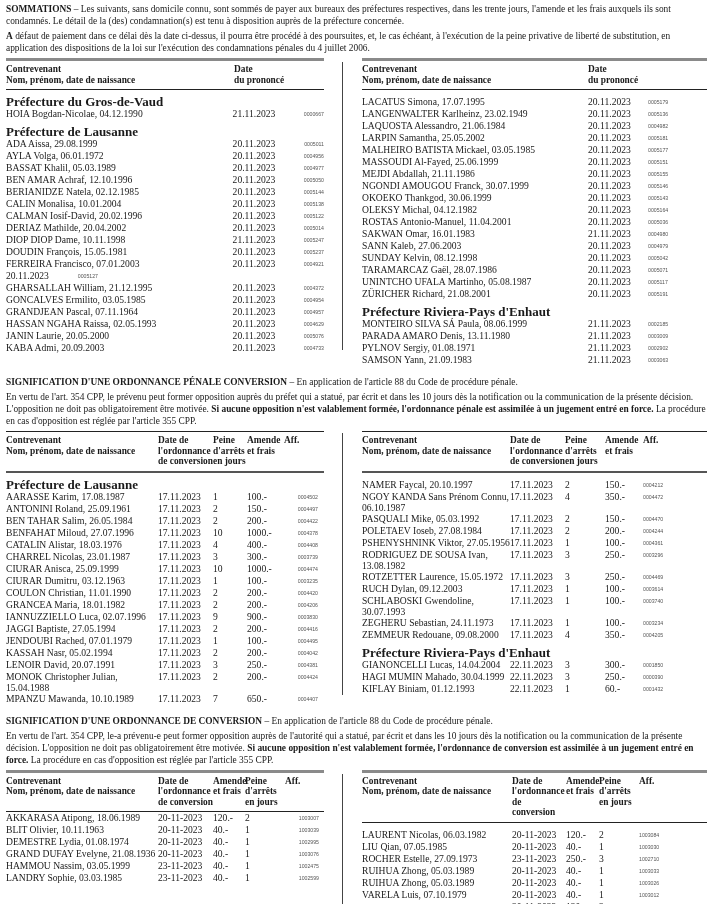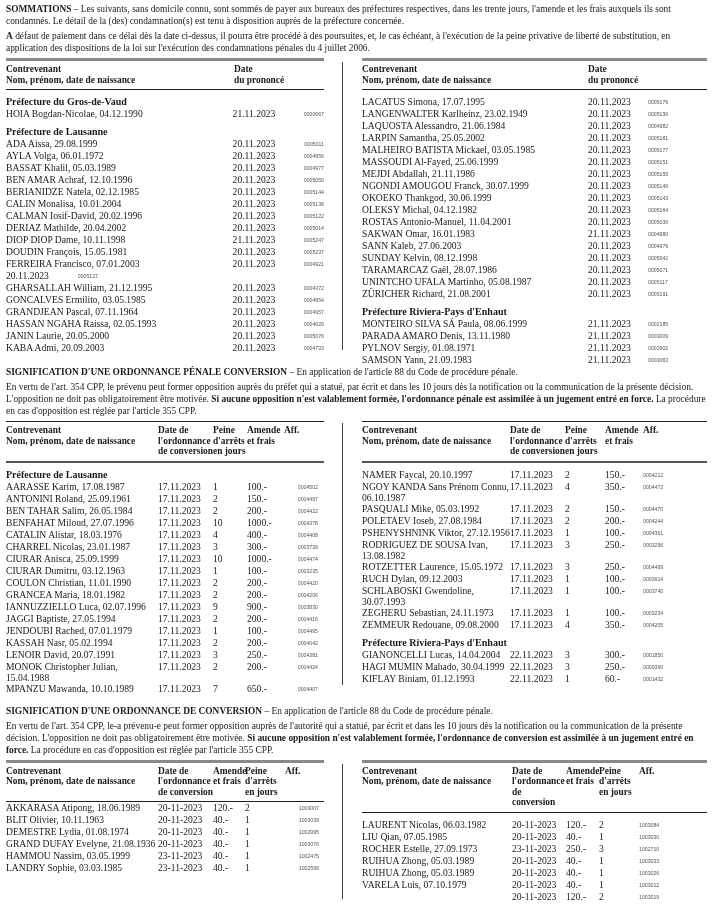--- a/index.html
+++ b/index.html
@@ -9,21 +9,21 @@
   .para { font-size: 9.4px; line-height: 12px; margin-bottom: 3px; }
   .para b { font-weight: bold; font-family: Liberation Serif, serif; }
   .section { margin-top: 0; }
   .cols { display: flex; position: relative; margin-top: 4px; }
   .col { width: 318px; position: relative; }
   .col.right { margin-left: 38px; width: 345px; }
   .divider { position: absolute; left: 336px; width: 1px; background: #444; }
   .topline { height: 3px; background: #8a8a8a; }
   .thead { display: flex; font-weight: bold; font-size: 9.4px; line-height: 10.5px; padding: 3px 0 4px 0; border-bottom: 1.3px solid #222; }
   .trow { display: flex; font-size: 9.6px; line-height: 11px; }
-  .group { font-weight: bold; margin-top: 6px; font-size: 10px; line-height: 12px; }
+  .group { font-weight: bold; margin-top: 6px; font-size: 13px; line-height: 12px; }
   .aff { font-family: "Liberation Sans", "DejaVu Sans", sans-serif; font-size: 5.2px; color: #555; padding-top: 1px; }
   .spacer { height: 6px; }
   
   .s1 .c-name { width: 228px; } .s1 .c-date { width: 62px; } .s1 .c-aff { width: 30px; }
   .s1r .c-name { width: 226px; } .s1r .c-date { width: 60px; }
   
   .s2 .c-name { width: 152px; } .s2 .c-date { width: 55px; } .s2 .c-peine { width: 34px; } .s2 .c-amende { width: 37px; } .s2 .c-aff { width: 34px; }
   .s2r .c-name { width: 148px; } .s2r .c-date { width: 55px; } .s2r .c-peine { width: 40px; } .s2r .c-amende { width: 38px; }
   .s3 .c-name { width: 152px; } .s3 .c-date { width: 55px; } .s3 .c-amende { width: 32px; } .s3 .c-peine { width: 40px; } .s3 .c-aff { width: 34px; }
   .s3r .c-name { width: 150px; } .s3r .c-date { width: 54px; } .s3r .c-amende { width: 33px; } .s3r .c-peine { width: 40px; }
@@ -269,21 +269,21 @@
             <div class="trow">
               <div class="c-name">SAMSON Yann, 21.09.1983</div>
               <div class="c-date">21.11.2023</div>
               <div class="c-aff aff">0003063</div>
             </div>
           </div>
       </div>
     </div>
   </div>
 
-  <div class="section" style="">
+  <div class="section" style="margin-top:10px;">
     <p class="para"><b>SIGNIFICATION D'UNE ORDONNANCE PÉNALE CONVERSION</b><span> – En application de l'article 88 du Code de procédure pénale.</span></p>
     <p class="para"><span>En vertu de l'art. 354 CPP, le prévenu peut former opposition auprès du préfet qui a statué, par écrit et dans les 10 jours dès la notification ou la communication de la présente décision. L'opposition ne doit pas obligatoirement être motivée. </span><b>Si aucune opposition n'est valablement formée, l'ordonnance pénale est assimilée à un jugement entré en force.</b><span> La procédure en cas d'opposition est réglée par l'article 355 CPP.</span></p>
     <div class="cols">
       <div class="divider" style="top:2px;height:262px;"></div>
       <div class="col s2" id="pen-left">
         <div class="topline" style="height:1.3px;background:#222;"></div>
         <div class="thead" style="border-bottom:2.5px solid #555;">
           <div class="c-name">
               <div>Contrevenant</div>
               <div>Nom, prénom, date de naissance</div>
@@ -474,21 +474,21 @@
               <div class="c-aff aff">0004470</div>
             </div>
             <div class="trow">
               <div class="c-name">POLETAEV Ioseb, 27.08.1984</div>
               <div class="c-date">17.11.2023</div>
               <div class="c-peine">2</div>
               <div class="c-amende">200.-</div>
               <div class="c-aff aff">0004244</div>
             </div>
             <div class="trow">
-              <div class="c-name">PSHENYSHNINK Viktor, 27.12.1956</div>
+              <div class="c-name">PSHENYSHNINK Viktor, 27.05.1956</div>
               <div class="c-date">17.11.2023</div>
               <div class="c-peine">1</div>
               <div class="c-amende">100.-</div>
               <div class="c-aff aff">0004361</div>
             </div>
             <div class="trow">
               <div class="c-name">RODRIGUEZ DE SOUSA Ivan, 13.08.1982</div>
               <div class="c-date">17.11.2023</div>
               <div class="c-peine">3</div>
               <div class="c-amende">250.-</div>

